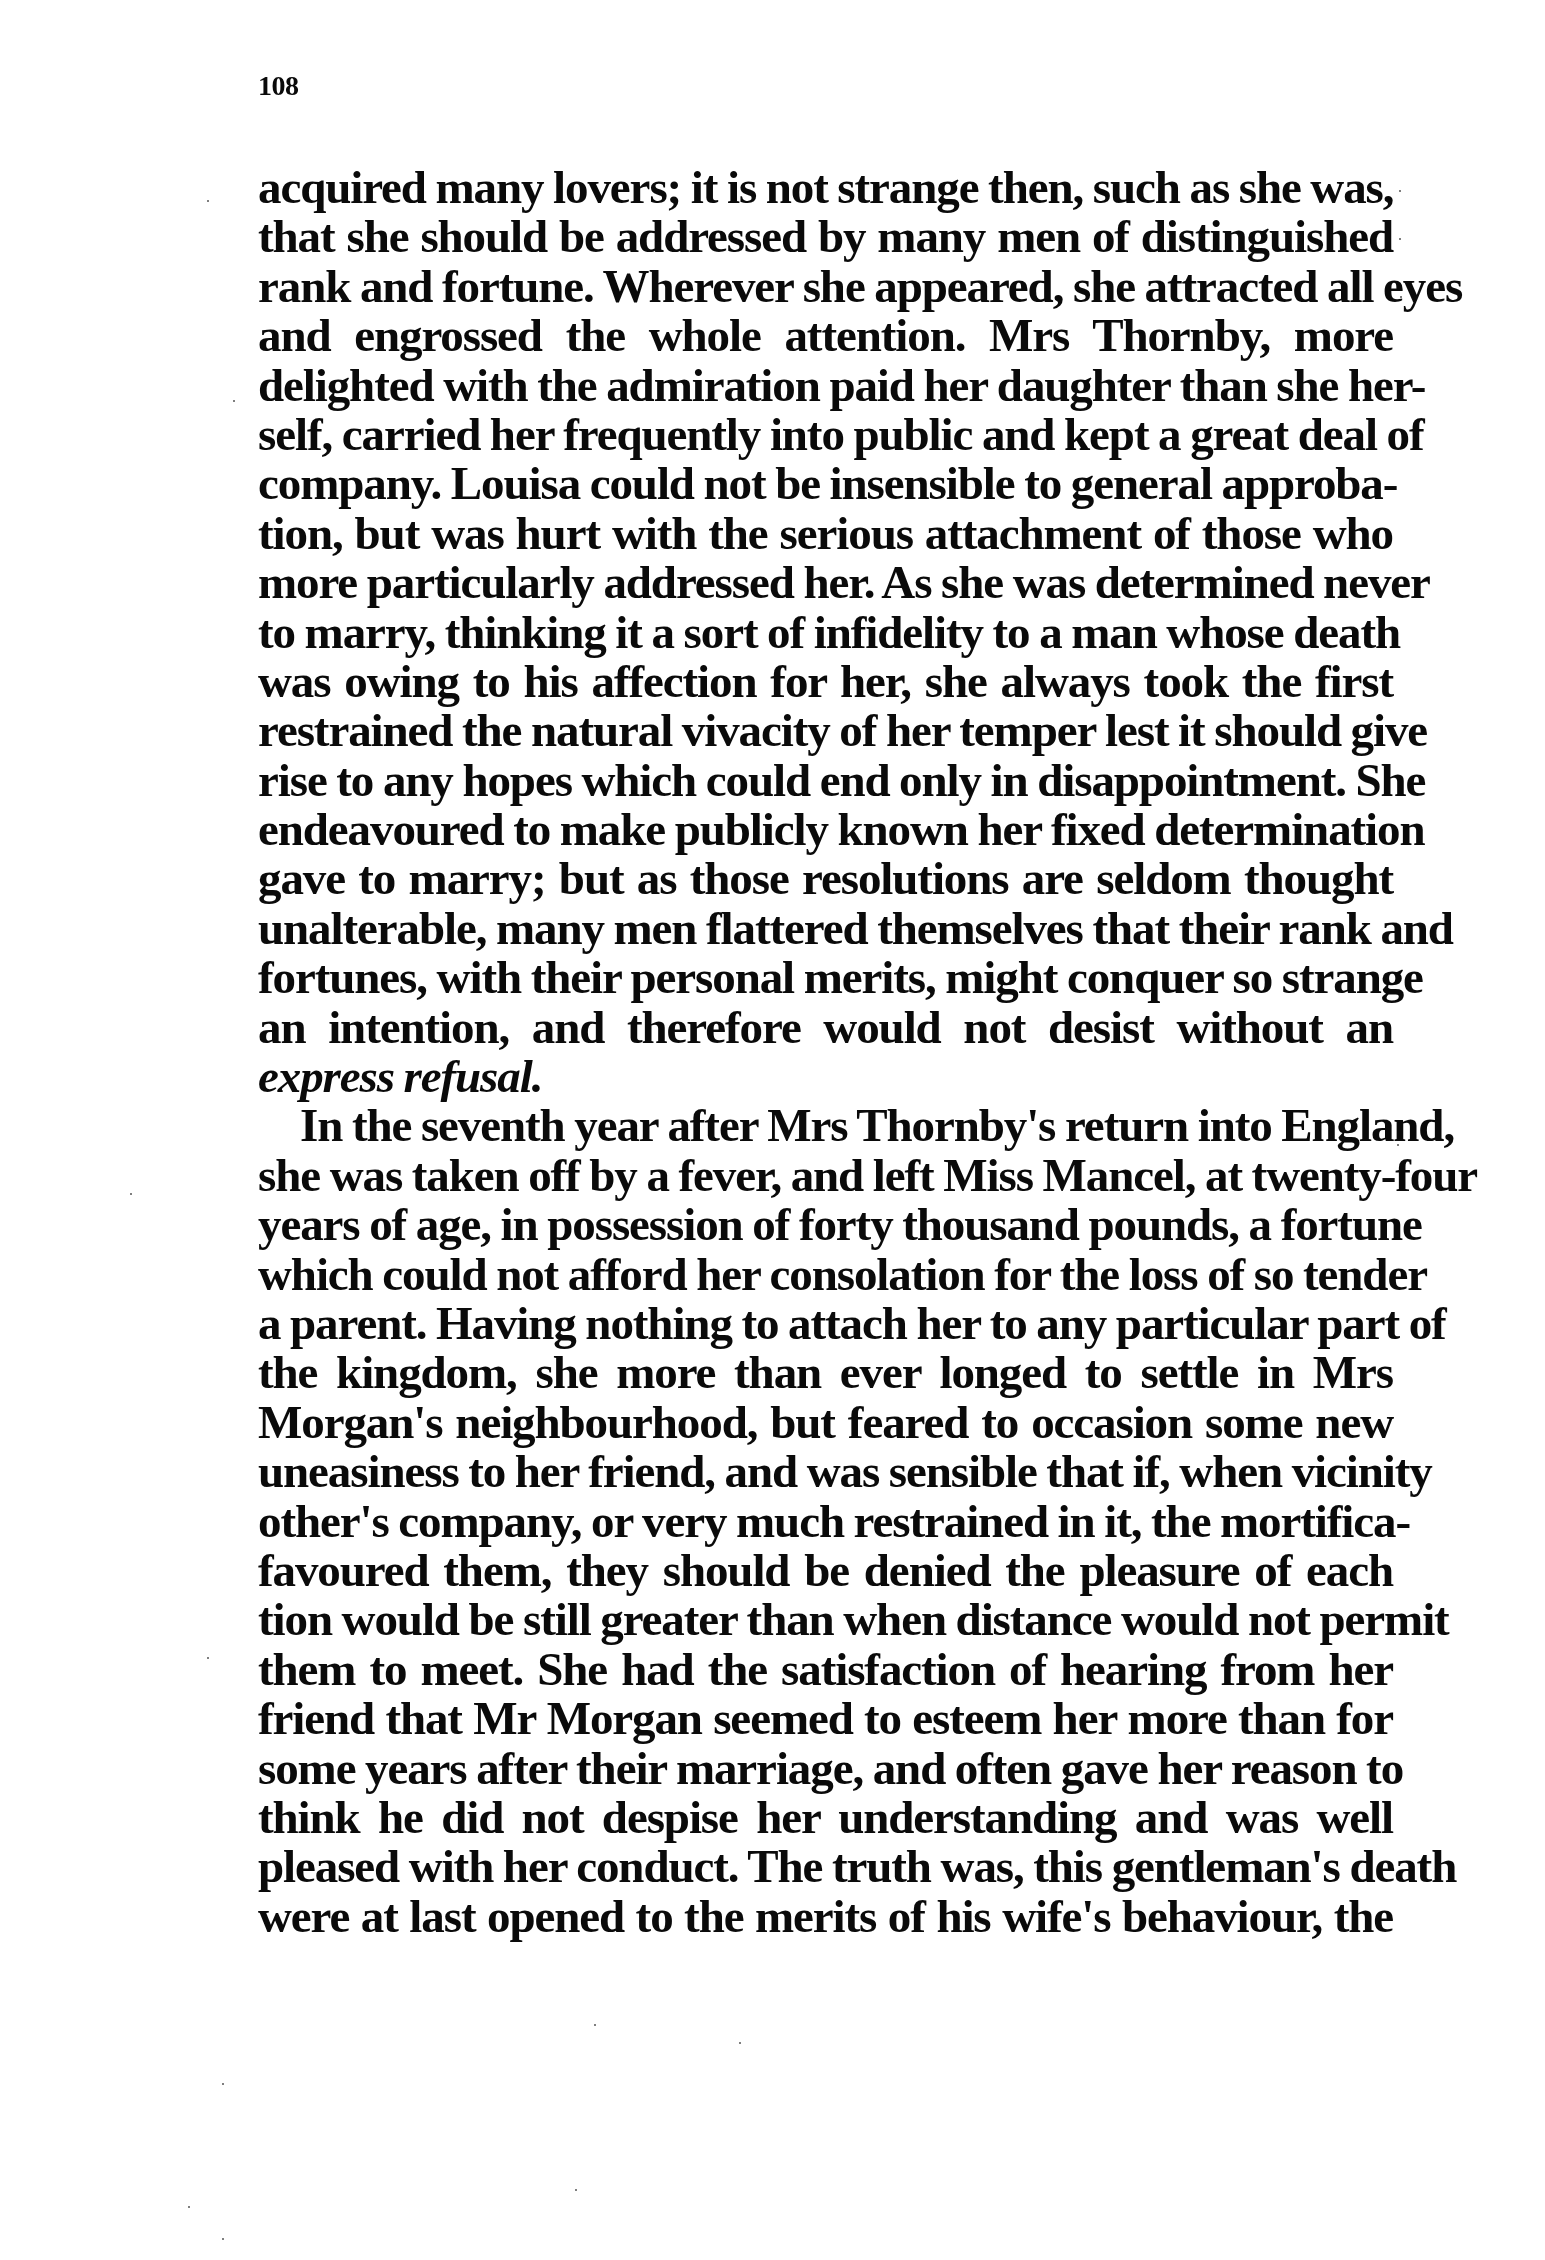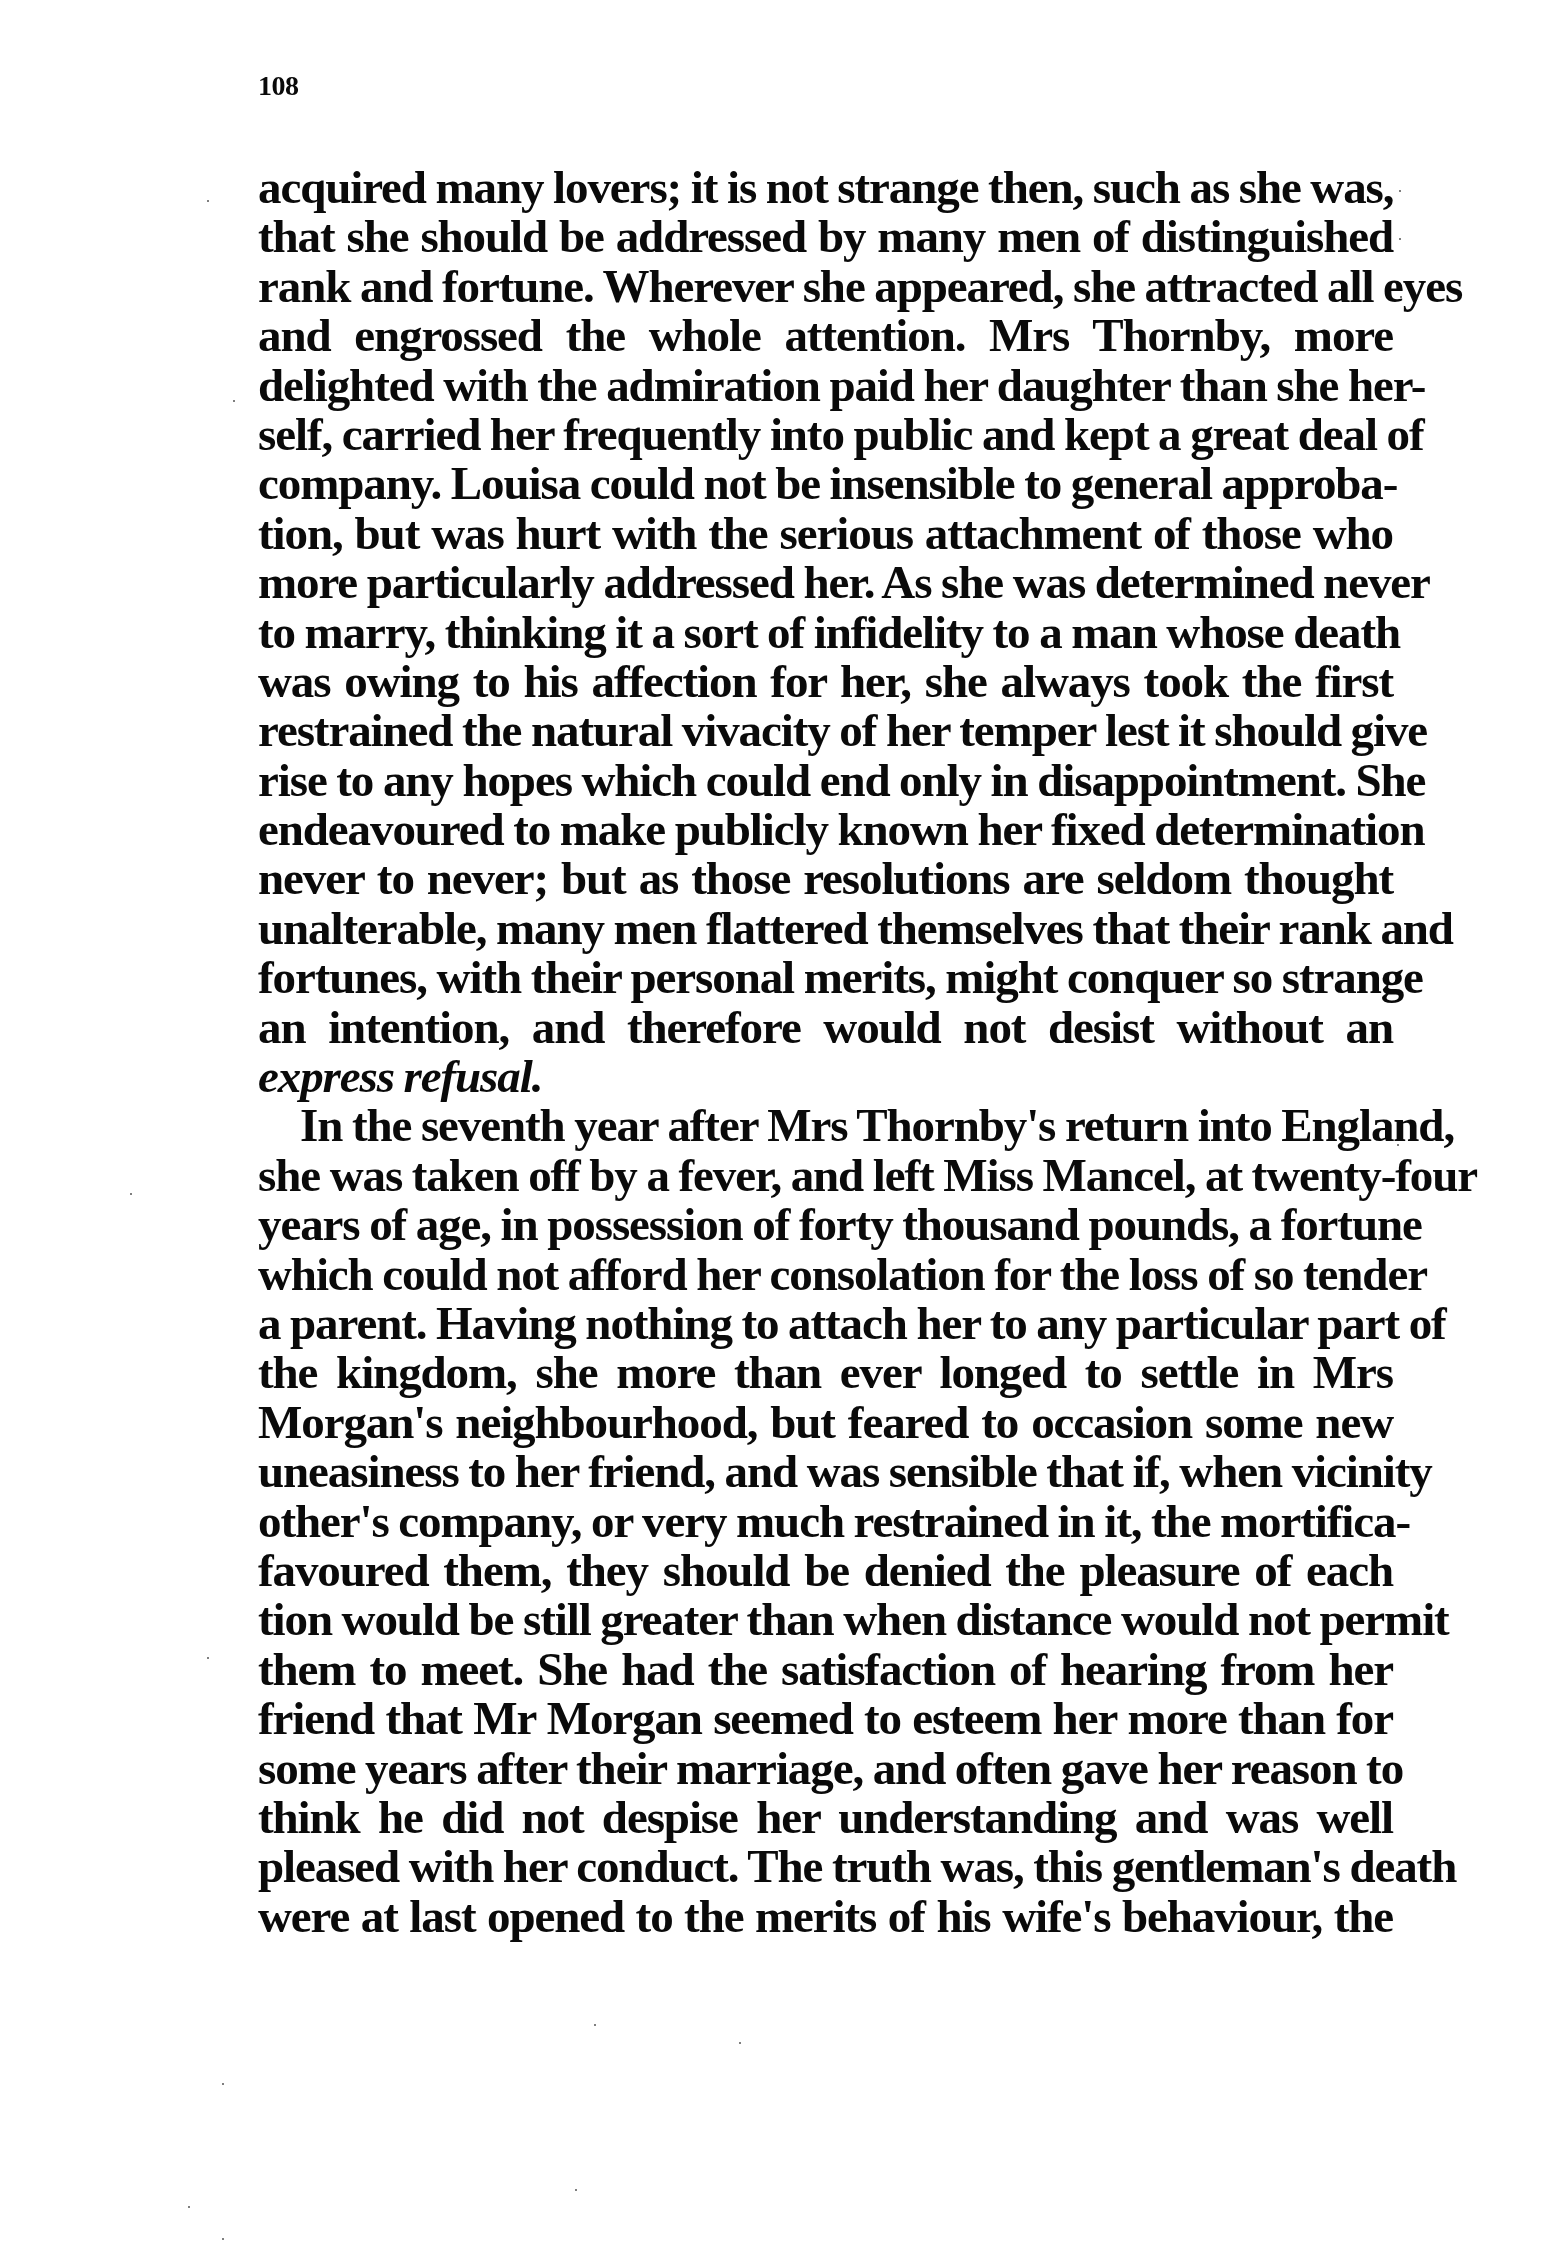--- a/index.html
+++ b/index.html
@@ -72,21 +72,21 @@
     <span class="line">delighted with the admiration paid her daughter than she her-</span>
     <span class="line">self, carried her frequently into public and kept a great deal of</span>
     <span class="line">company. Louisa could not be insensible to general approba-</span>
     <span class="line">tion, but was hurt with the serious attachment of those who</span>
     <span class="line">more particularly addressed her. As she was determined never</span>
     <span class="line">to marry, thinking it a sort of infidelity to a man whose death</span>
     <span class="line">was owing to his affection for her, she always took the first</span>
     <span class="line">restrained the natural vivacity of her temper lest it should give</span>
     <span class="line">rise to any hopes which could end only in disappointment. She</span>
     <span class="line">endeavoured to make publicly known her fixed determination</span>
-    <span class="line">never to never; but as those resolutions are seldom thought</span>
+    <span class="line">gave to marry; but as those resolutions are seldom thought</span>
     <span class="line">unalterable, many men flattered themselves that their rank and</span>
     <span class="line">fortunes, with their personal merits, might conquer so strange</span>
     <span class="line">an intention, and therefore would not desist without an</span>
     <span class="line last-of-para">express refusal.</span>
   </div>
   <div>
     <span class="line indent">In the seventh year after Mrs Thornby's return into England,</span>
     <span class="line">she was taken off by a fever, and left Miss Mancel, at twenty-four</span>
     <span class="line">years of age, in possession of forty thousand pounds, a fortune</span>
     <span class="line">which could not afford her consolation for the loss of so tender</span>

